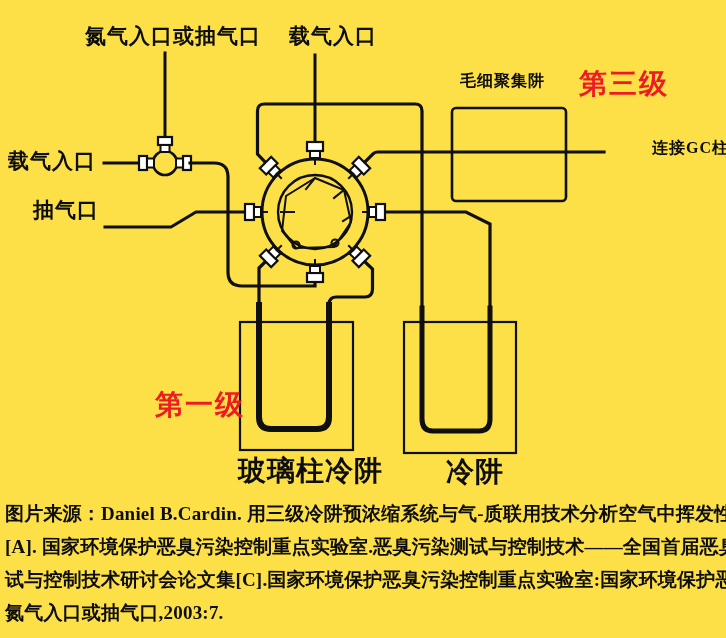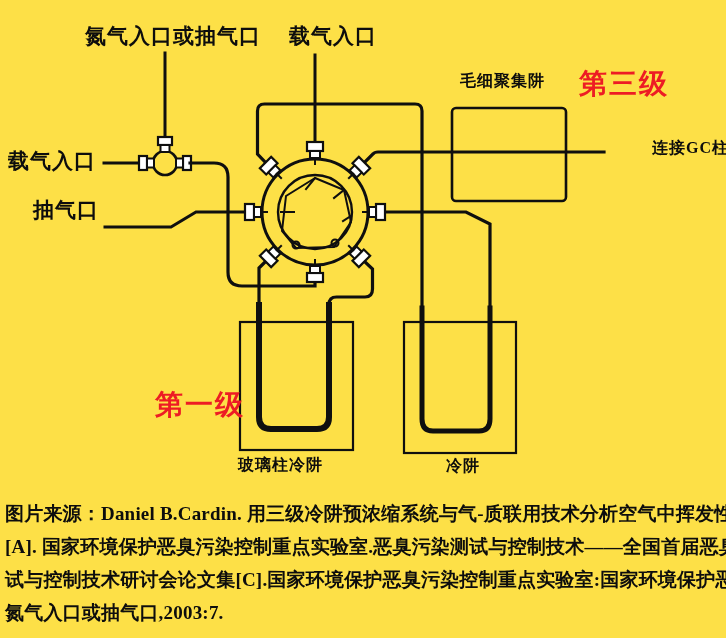--- a/index.html
+++ b/index.html
@@ -5,21 +5,21 @@
   html,body{margin:0;padding:0;background:#ffffff;}
   #stage{
     position:relative;width:726px;height:638px;background:#fde047;overflow:hidden;
     font-family:Liberation Serif, serif;color:#0a0a0a;
   }
   .lbl{position:absolute;font-weight:700;white-space:nowrap;letter-spacing:1px;line-height:1.1;}
   .lbl.black{color:#0d0d0d;}
   .lbl.red{color:#ED1C24;letter-spacing:2px;}
   .fs21{font-size:21px;}
   .fs20{font-size:16px;}
-  .fs22{font-size:16px;}
+  .fs22{font-size:28px;}
   .fs24{font-size:28px;}
   #diagram-svg{position:absolute;left:0;top:0;}
   .caption{
     position:absolute;left:5px;top:497px;width:718px;
     font-weight:700;font-size:19px;line-height:33px;color:#0d0d0d;letter-spacing:0.2px;
   }
   .caption .cap-line{white-space:nowrap;}
 </style>
 </head>
 <body>

